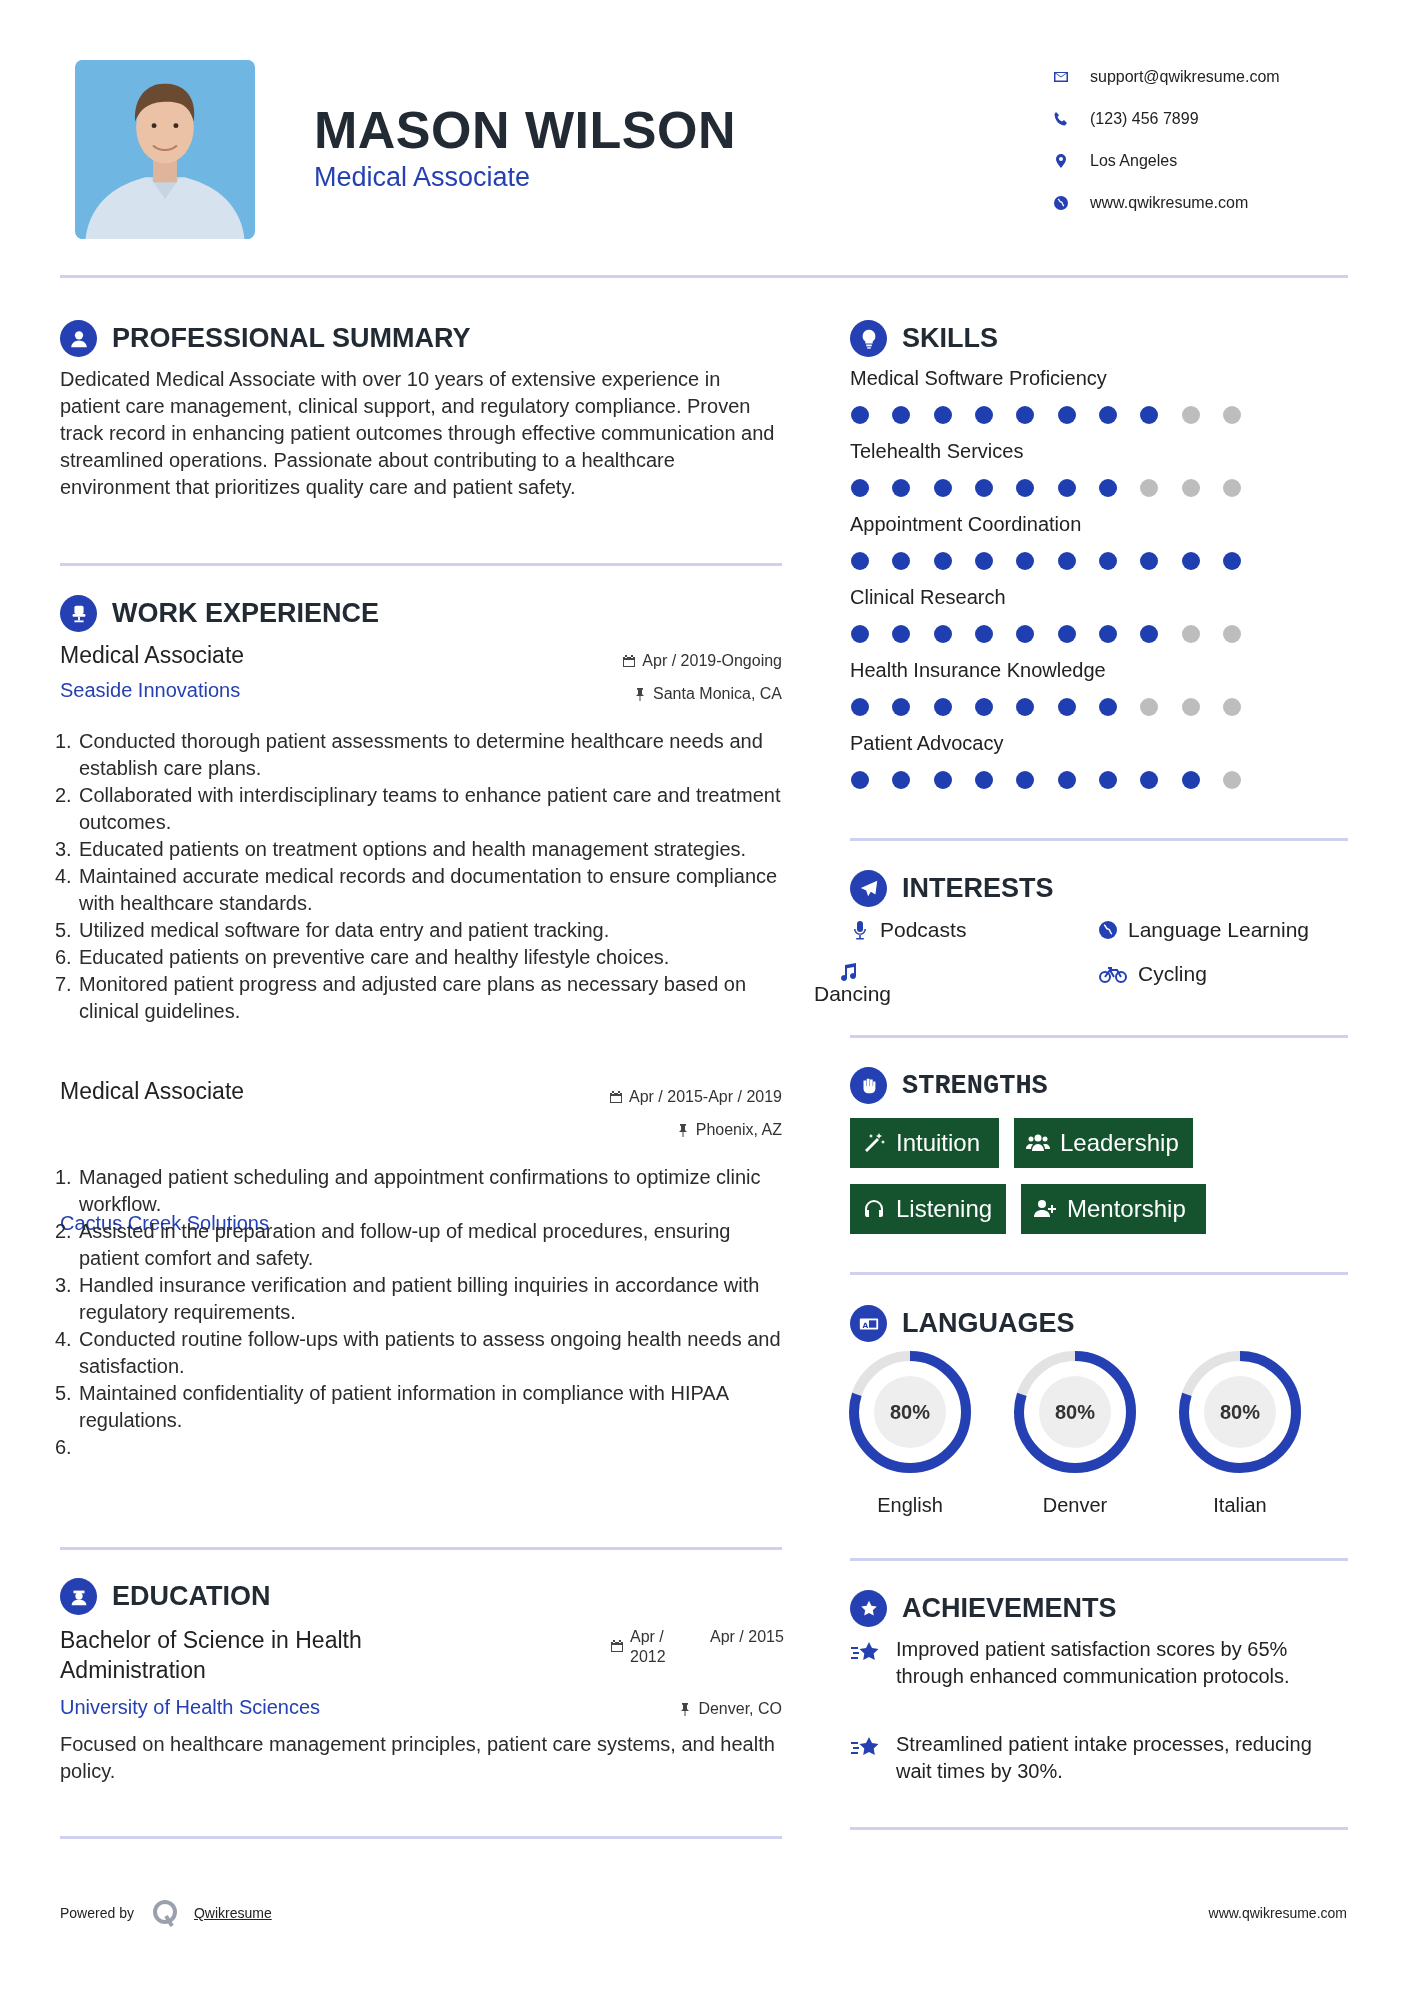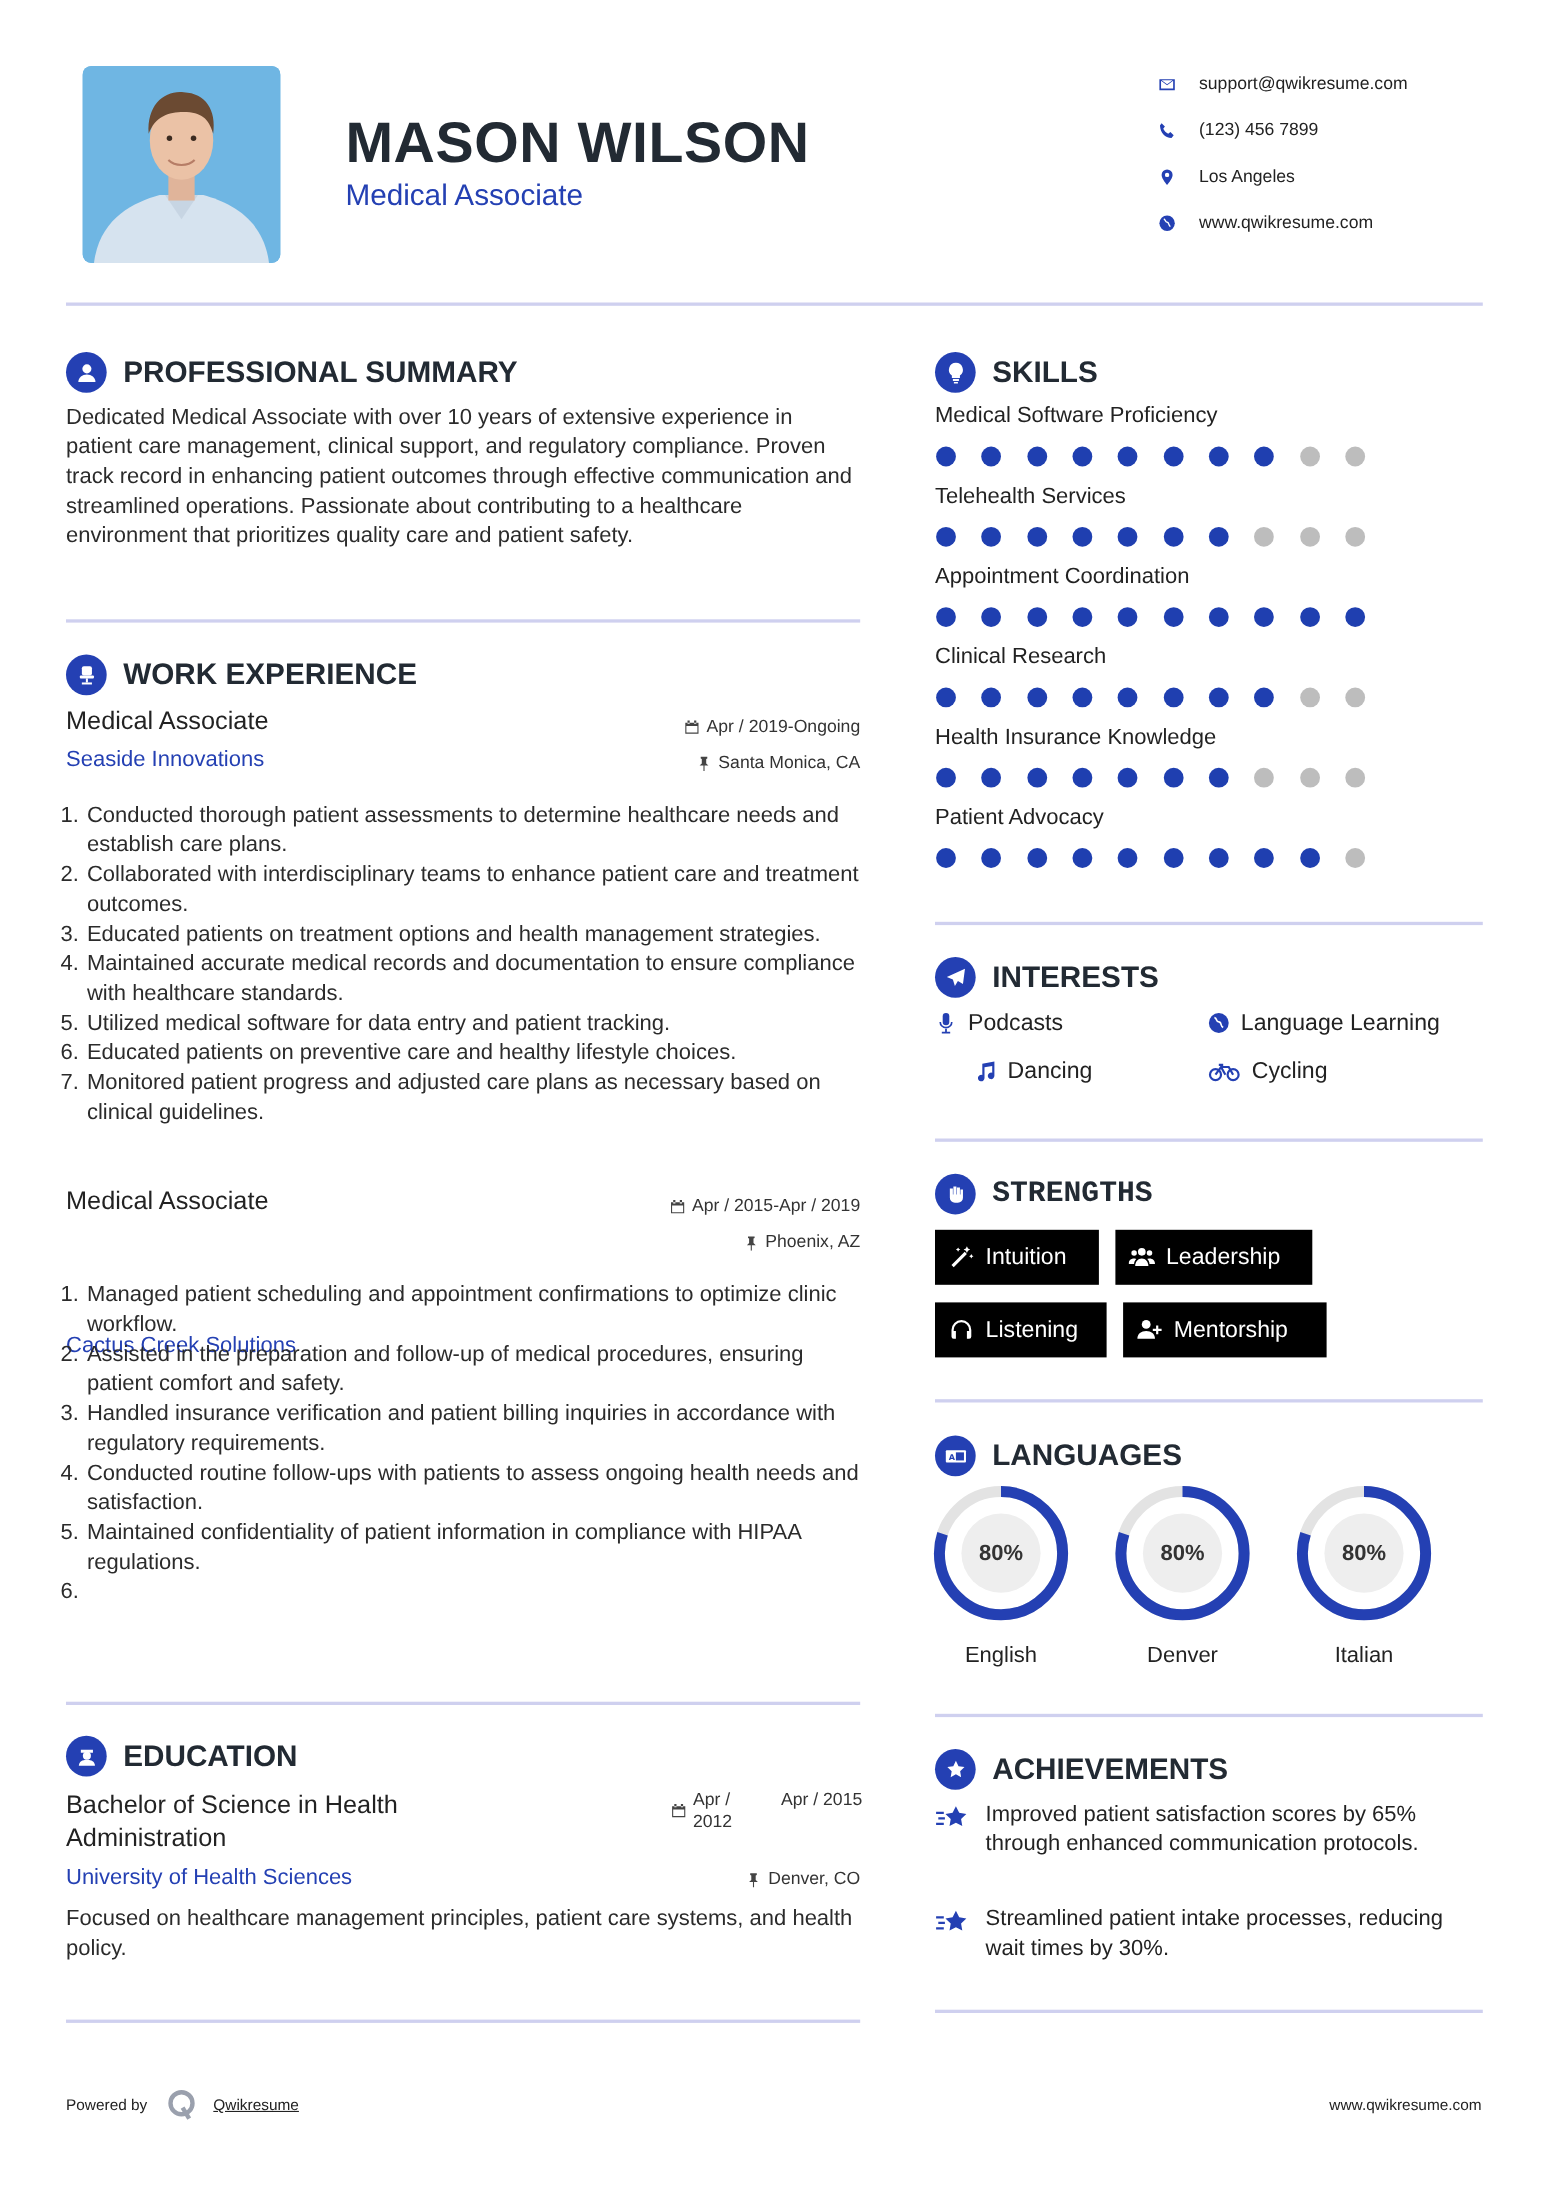--- a/index.html
+++ b/index.html
@@ -38,21 +38,21 @@
   .skill-label { position: absolute; font-size: 20px; color: #222; }
   .dots { position: absolute; display: flex; justify-content: space-between; width: 390px; }
   .dot { width: 18px; height: 18px; border-radius: 50%; background: #bdbdbd; }
   .dot.on { background: #1f3fb0; }
 
   
   .interest { position: absolute; display: flex; align-items: center; font-size: 21px; color: #222; }
   .interest svg { width: 20px; height: 20px; fill: #2440b3; margin-right: 10px; }
 
   
-  .badge { position: absolute; height: 50px; background: #000000; color: #fff; display: flex; align-items: center; padding: 0 12px; font-size: 21px; }
+  .badge { position: absolute; height: 50px; background: #14532d; color: #fff; display: flex; align-items: center; padding: 0 12px; font-size: 24px; }
   .badge svg { width: 24px; height: 24px; fill: #fff; margin-right: 10px; }
 
   
   .lang { position: absolute; width: 124px; text-align: center; }
   .ring { width: 124px; height: 124px; position: relative; }
   .ring svg { width: 124px; height: 124px; }
   .ring .pct { position: absolute; left: 0; top: 0; width: 124px; height: 124px; display: flex; align-items: center; justify-content: center; font-size: 20px; font-weight: 700; color: #333; }
   .lang-name { margin-top: 20px; font-size: 20px; color: #222; }
 
   
@@ -335,21 +335,21 @@
       </svg>
     <span>Podcasts</span>
   </div>
   <div class="interest" style="left:1098px; top:918px;">
     <svg viewBox="0 0 20 20">
         <circle cx="10" cy="10" r="9"></circle>
         <path d="M6 5c3 1 1 4 4 4s1 4 4 5" stroke="#fff" stroke-width="1.5" fill="none"></path>
       </svg>
     <span>Language Learning</span>
   </div>
-  <div class="interest" style="left:886px; top:962px;">
+  <div class="interest" style="left:814px; top:962px;flex-direction:column;">
     <svg viewBox="0 0 20 20">
         <path d="M7 3l11-2v13a3 3 0 1 1-2-2.8V5L9 6.3V16a3 3 0 1 1-2-2.8z"></path>
       </svg>
     <span>Dancing</span>
   </div>
   <div class="interest" style="left:1098px; top:962px;">
     <svg viewBox="0 0 28 20" style="width:30px;">
         <circle cx="6" cy="13" r="5" fill="none" stroke="#2440b3" stroke-width="2"></circle>
         <circle cx="22" cy="13" r="5" fill="none" stroke="#2440b3" stroke-width="2"></circle>
         <path d="M6 13l5-7h7l4 7 M11 6l4 7 M9 4h4" stroke="#2440b3" stroke-width="2" fill="none"></path>

